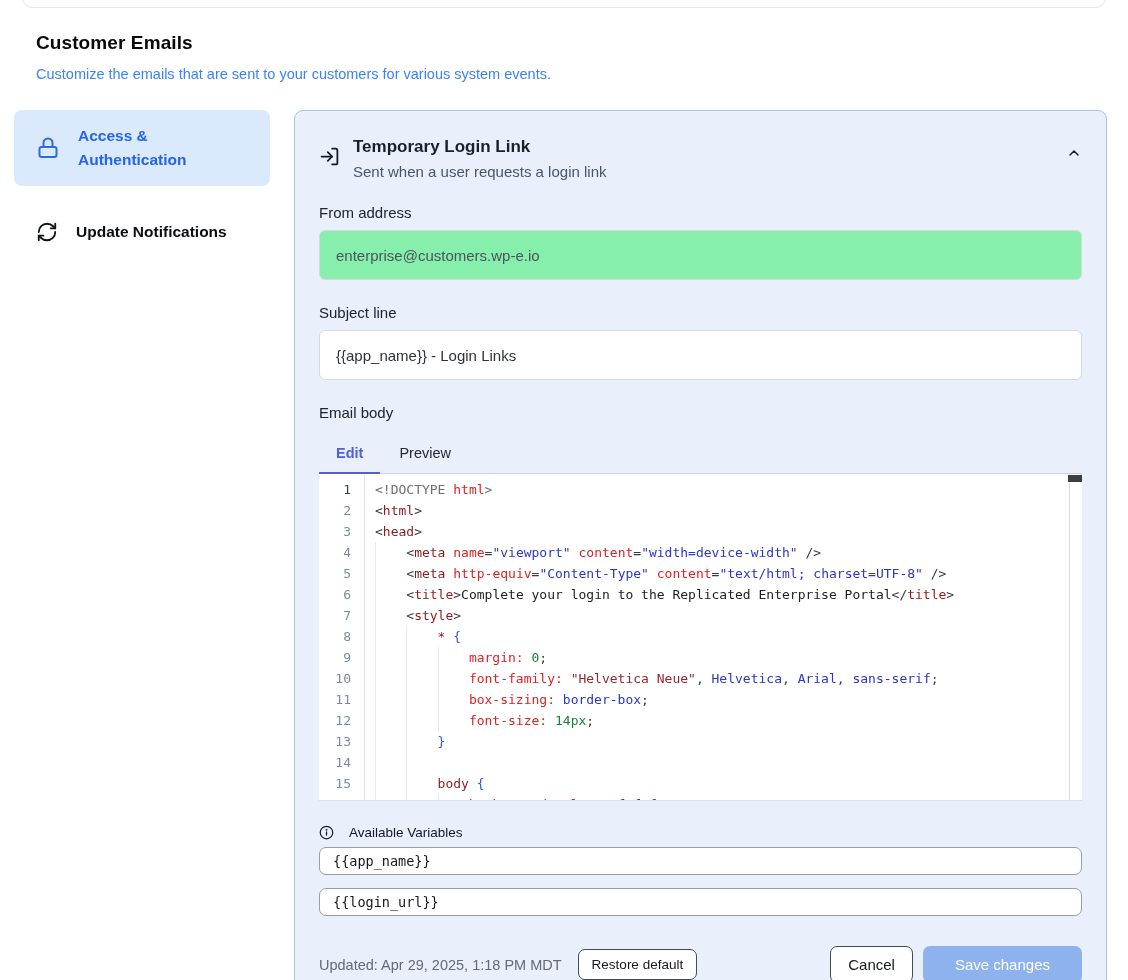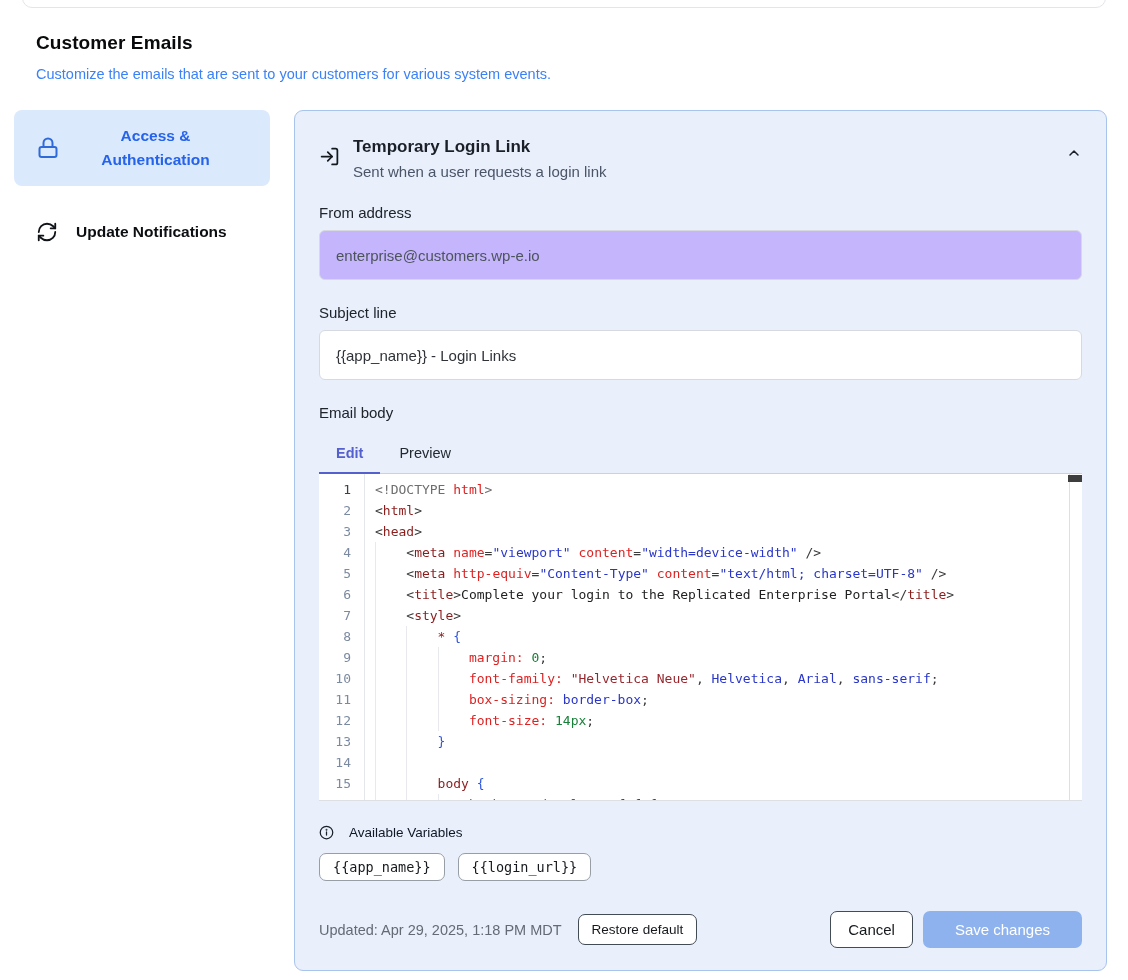--- a/index.html
+++ b/index.html
@@ -9,21 +9,21 @@
   .top-card-edge { position:absolute; left:22px; right:22px; top:-14px; height:22px;
     background:#fff; border:1px solid #e2e5e9; border-radius:10px; }
 
   .page-header { padding:32px 36px 0 36px; }
   .page-title { font-size:19px; font-weight:700; color:#090a0c; letter-spacing:.1px; }
   .page-sub { margin-top:12px; font-size:14.5px; color:#3b82f6; }
 
   .columns { display:flex; align-items:flex-start; margin-top:28px; padding:0 21px 0 14px; gap:24px; }
 
   
-  .sidebar { width:256px; flex-shrink:0;text-align:center; }
+  .sidebar { width:256px; flex-shrink:0; }
   .side-item { display:flex; align-items:center; gap:18px; padding:14px 18px 14px 22px;
     border-radius:8px; cursor:pointer; }
   .side-item.active { background:#dbe9fd; }
   .side-item.active .side-label { color:#2563eb; }
   .side-label { font-size:15.5px; font-weight:600; line-height:24px; color:#0c0e12; max-width:155px; }
   .side-item + .side-item { margin-top:20px; }
   .icon { flex-shrink:0; display:inline-flex; }
 
   
   .panel { flex:1; background:#e9f0fc; border:1px solid #a8c3ec; border-radius:9px;
@@ -31,21 +31,21 @@
 
   .panel-head { display:flex; align-items:flex-start; gap:13px; }
   .panel-titles { flex:1; }
   .panel-title { font-size:17px; font-weight:700; color:#1b1f27; }
   .panel-sub { margin-top:6px; font-size:15px; color:#4a5568; }
   .collapse-btn { margin-top:8px; cursor:pointer; display:inline-flex; }
 
   .field-label { margin-top:24px; font-size:15px; color:#20242b; }
   .text-input { margin-top:9px; width:100%; height:50px; border:1px solid #d6dae0;
     border-radius:6px; font-size:15px; padding:0 16px; font-family:"Liberation Sans",sans-serif; }
-  .text-input.disabled { background:#c4b5fd; color:#4d545b; }
+  .text-input.disabled { background:#86efac; color:#4d545b; }
   .text-input.editable { background:#fff; color:#2f3338; }
 
   
   .tabs { display:flex; margin-top:18px; border-bottom:1px solid #ccd2d9; }
   .tab { position:relative; margin:0 18px; padding:6px 0 12px 0; font-size:14.5px;
     color:#24292f; cursor:pointer; }
   .tab:first-child { margin-left:17px; }
   .tab.active { color:#5560cf; font-weight:700; }
   .tab.active::after { content:''; position:absolute; left:-17px; right:-17px; bottom:-2px;
     height:3px; background:#5560cf; }
@@ -64,21 +64,21 @@
   .tk-att { color:#dd2222; } .tk-val { color:#2936c8; } .tk-txt { color:#222; }
   .tk-num { color:#188038; } .tk-str { color:#96262c; } .tk-kw { color:#2936c8; }
   .tk-br { color:#2d55e0; } .tk-pl { color:#222; }
   .vscroll { position:absolute; top:0; right:0; bottom:0; width:13px; background:#fff;
     border-left:1px solid #dcdfe3; }
   .vthumb { position:absolute; top:1px; left:-2px; right:0; height:7px; background:#3e3e3e; }
 
   
   .vars-row { display:flex; align-items:center; gap:15px; margin-top:24px; }
   .vars-label { font-size:13.5px; font-weight:500; color:#101828; }
-  .chips { display:flex; gap:13px; margin-top:13px; }
+  .chips { display:flex; gap:13px; margin-top:7px;flex-direction:column; }
   .chip { background:#fff; border:1.5px solid #989ea6; border-radius:7px; padding:5px 13px;
     font-family:"DejaVu Sans Mono", monospace; font-size:13.5px; color:#15181c; cursor:pointer; }
 
   
   .panel-footer { display:flex; align-items:center; margin-top:30px; gap:16px;justify-content:flex-end; }
   .updated { font-size:14.5px; color:#646b75; }
   .btn { border-radius:7px; cursor:pointer; font-family:"Liberation Sans",sans-serif; }
   .btn-outline-sm { background:#fff; border:1.5px solid #434b55; padding:7px 13px;
     font-size:13.5px; color:#15181c; }
   .footer-right { margin-left:auto; display:flex; gap:10px; }

